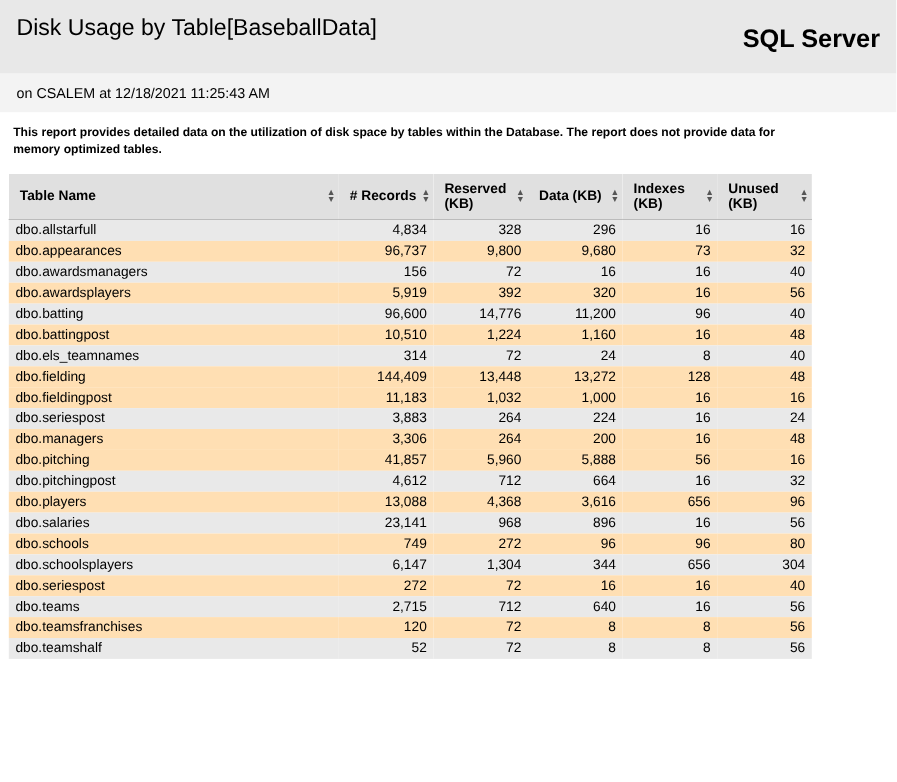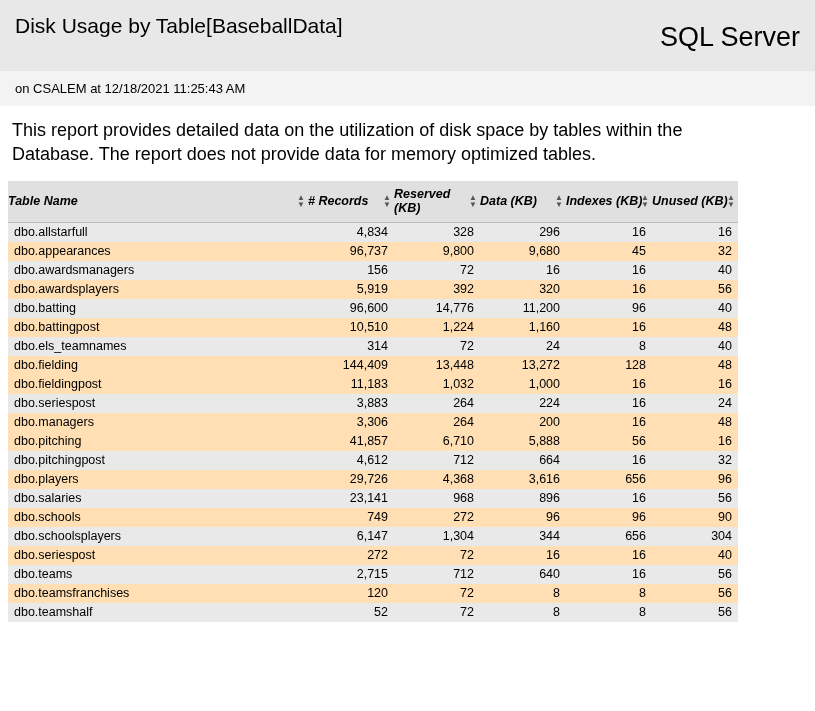--- a/index.html
+++ b/index.html
@@ -6,48 +6,48 @@
   body { font-family: Arial, Helvetica, sans-serif; width: 815px; background: #fff; color: #000; }
   .header {
     background: #e8e8e8;
     padding: 12px 15px 18px 15px;
     display: flex;
     justify-content: space-between;
     align-items: flex-start;
   }
   .header-left { display: flex; }
   .title-line { font-size: 21px; font-weight: normal; line-height: 1.3; }
-  .brand { font-size: 27px; font-weight: normal; align-self: center; margin-top: 10px; }
+  .brand { font-size: 23px; font-weight: bold; align-self: center; margin-top: 10px; }
   .subheader {
     background: #f3f3f3;
     padding: 10px 15px;
     font-size: 13px;
   }
   .description {
     padding: 12px 12px 14px 12px;
-    font-size: 18px;
+    font-size: 11px;
     line-height: 1.35;
     max-width: 760px;
+    font-weight: bold;
   }
   table.data {
     border-collapse: collapse;
     width: 730px;
     margin-left: 8px;
     font-size: 12.5px;
   }
   table.data th {
     background: #e0e0e0;
     font-weight: bold;
     text-align: left;
-    padding: 4px 0;
+    padding: 4px 10px;
     border-bottom: 1px solid #bbb;
     position: relative;
     vertical-align: middle;
     height: 42px;
-    font-style: italic;
   }
   table.data th .sort {
     position: absolute;
     right: 3px;
     top: 50%;
     transform: translateY(-50%);
     font-size: 8px;
     line-height: 7px;
     color: #555;
     display: flex;
@@ -134,21 +134,21 @@
         <td class="num">328</td>
         <td class="num">296</td>
         <td class="num">16</td>
         <td class="num">16</td>
       </tr>
       <tr class="odd">
         <td>dbo.appearances</td>
         <td class="num">96,737</td>
         <td class="num">9,800</td>
         <td class="num">9,680</td>
-        <td class="num">45</td>
+        <td class="num">73</td>
         <td class="num">32</td>
       </tr>
       <tr class="even">
         <td>dbo.awardsmanagers</td>
         <td class="num">156</td>
         <td class="num">72</td>
         <td class="num">16</td>
         <td class="num">16</td>
         <td class="num">40</td>
       </tr>
@@ -212,56 +212,56 @@
         <td>dbo.managers</td>
         <td class="num">3,306</td>
         <td class="num">264</td>
         <td class="num">200</td>
         <td class="num">16</td>
         <td class="num">48</td>
       </tr>
       <tr class="odd">
         <td>dbo.pitching</td>
         <td class="num">41,857</td>
-        <td class="num">6,710</td>
+        <td class="num">5,960</td>
         <td class="num">5,888</td>
         <td class="num">56</td>
         <td class="num">16</td>
       </tr>
       <tr class="even">
         <td>dbo.pitchingpost</td>
         <td class="num">4,612</td>
         <td class="num">712</td>
         <td class="num">664</td>
         <td class="num">16</td>
         <td class="num">32</td>
       </tr>
       <tr class="odd">
         <td>dbo.players</td>
-        <td class="num">29,726</td>
+        <td class="num">13,088</td>
         <td class="num">4,368</td>
         <td class="num">3,616</td>
         <td class="num">656</td>
         <td class="num">96</td>
       </tr>
       <tr class="even">
         <td>dbo.salaries</td>
         <td class="num">23,141</td>
         <td class="num">968</td>
         <td class="num">896</td>
         <td class="num">16</td>
         <td class="num">56</td>
       </tr>
       <tr class="odd">
         <td>dbo.schools</td>
         <td class="num">749</td>
         <td class="num">272</td>
         <td class="num">96</td>
         <td class="num">96</td>
-        <td class="num">90</td>
+        <td class="num">80</td>
       </tr>
       <tr class="even">
         <td>dbo.schoolsplayers</td>
         <td class="num">6,147</td>
         <td class="num">1,304</td>
         <td class="num">344</td>
         <td class="num">656</td>
         <td class="num">304</td>
       </tr>
       <tr class="odd">

